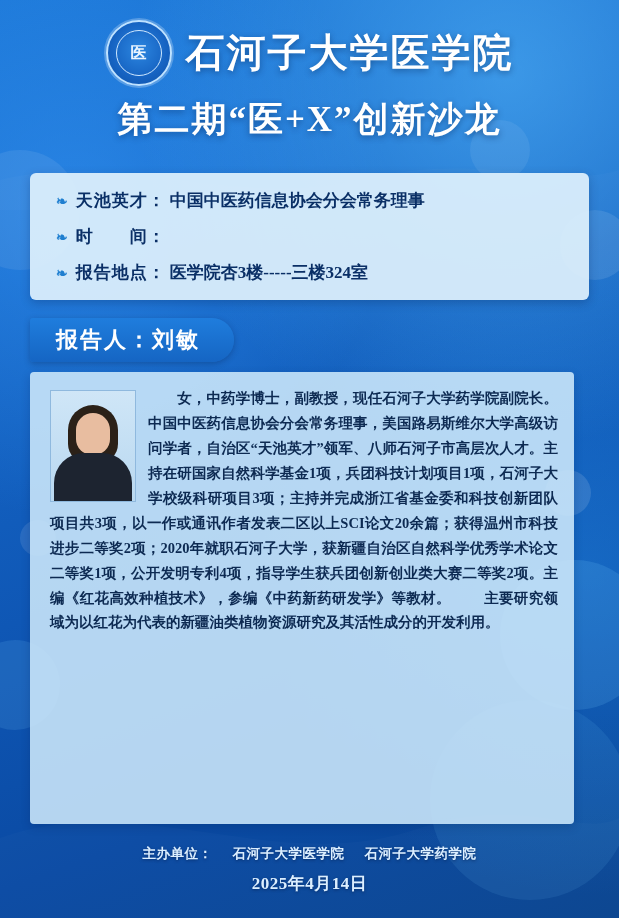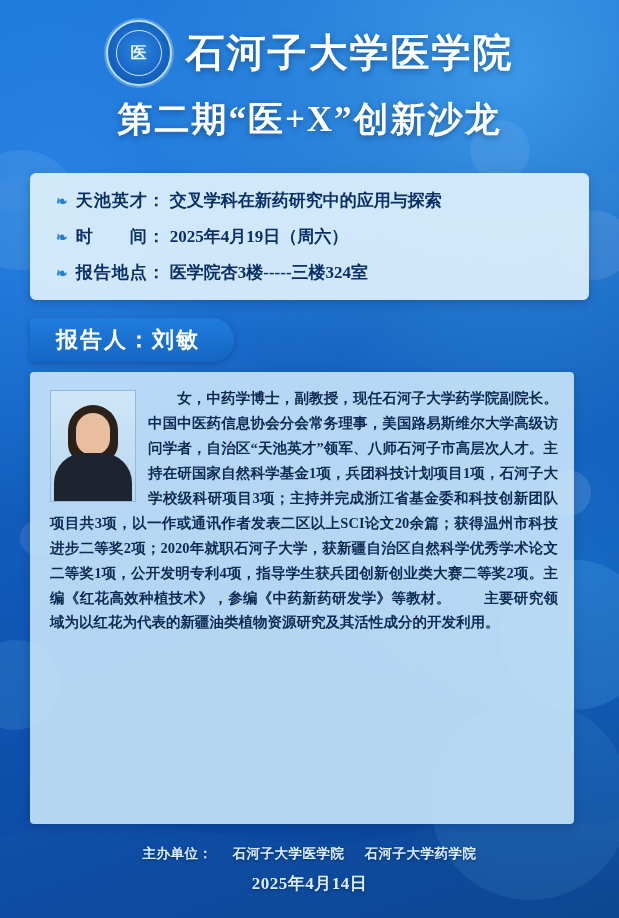--- a/index.html
+++ b/index.html
@@ -261,26 +261,25 @@
       </div>
       <div class="main-title">石河子大学医学院</div>
     </div>
     <div class="sub-title">第二期“医+X”创新沙龙</div>
   </div>
 
   <div class="info-card">
     <div class="info-line">
       <span class="info-bullet">❧</span>
       <span class="info-label">天池英才：</span>
-      <span class="info-value">交叉学科在新药研究中的应用与探索</span>
+      <span class="info-value">中国中医药信息协会分会常务理事</span>
     </div>
     <div class="info-line">
       <span class="info-bullet">❧</span>
       <span class="info-label">时　　间：</span>
-      <span class="info-value">2025年4月19日（周六）</span>
     </div>
     <div class="info-line">
       <span class="info-bullet">❧</span>
       <span class="info-label">报告地点：</span>
       <span class="info-value">医学院杏3楼-----三楼324室</span>
     </div>
   </div>
 
   <div class="speaker-wrap">
     <div class="speaker-tag">

